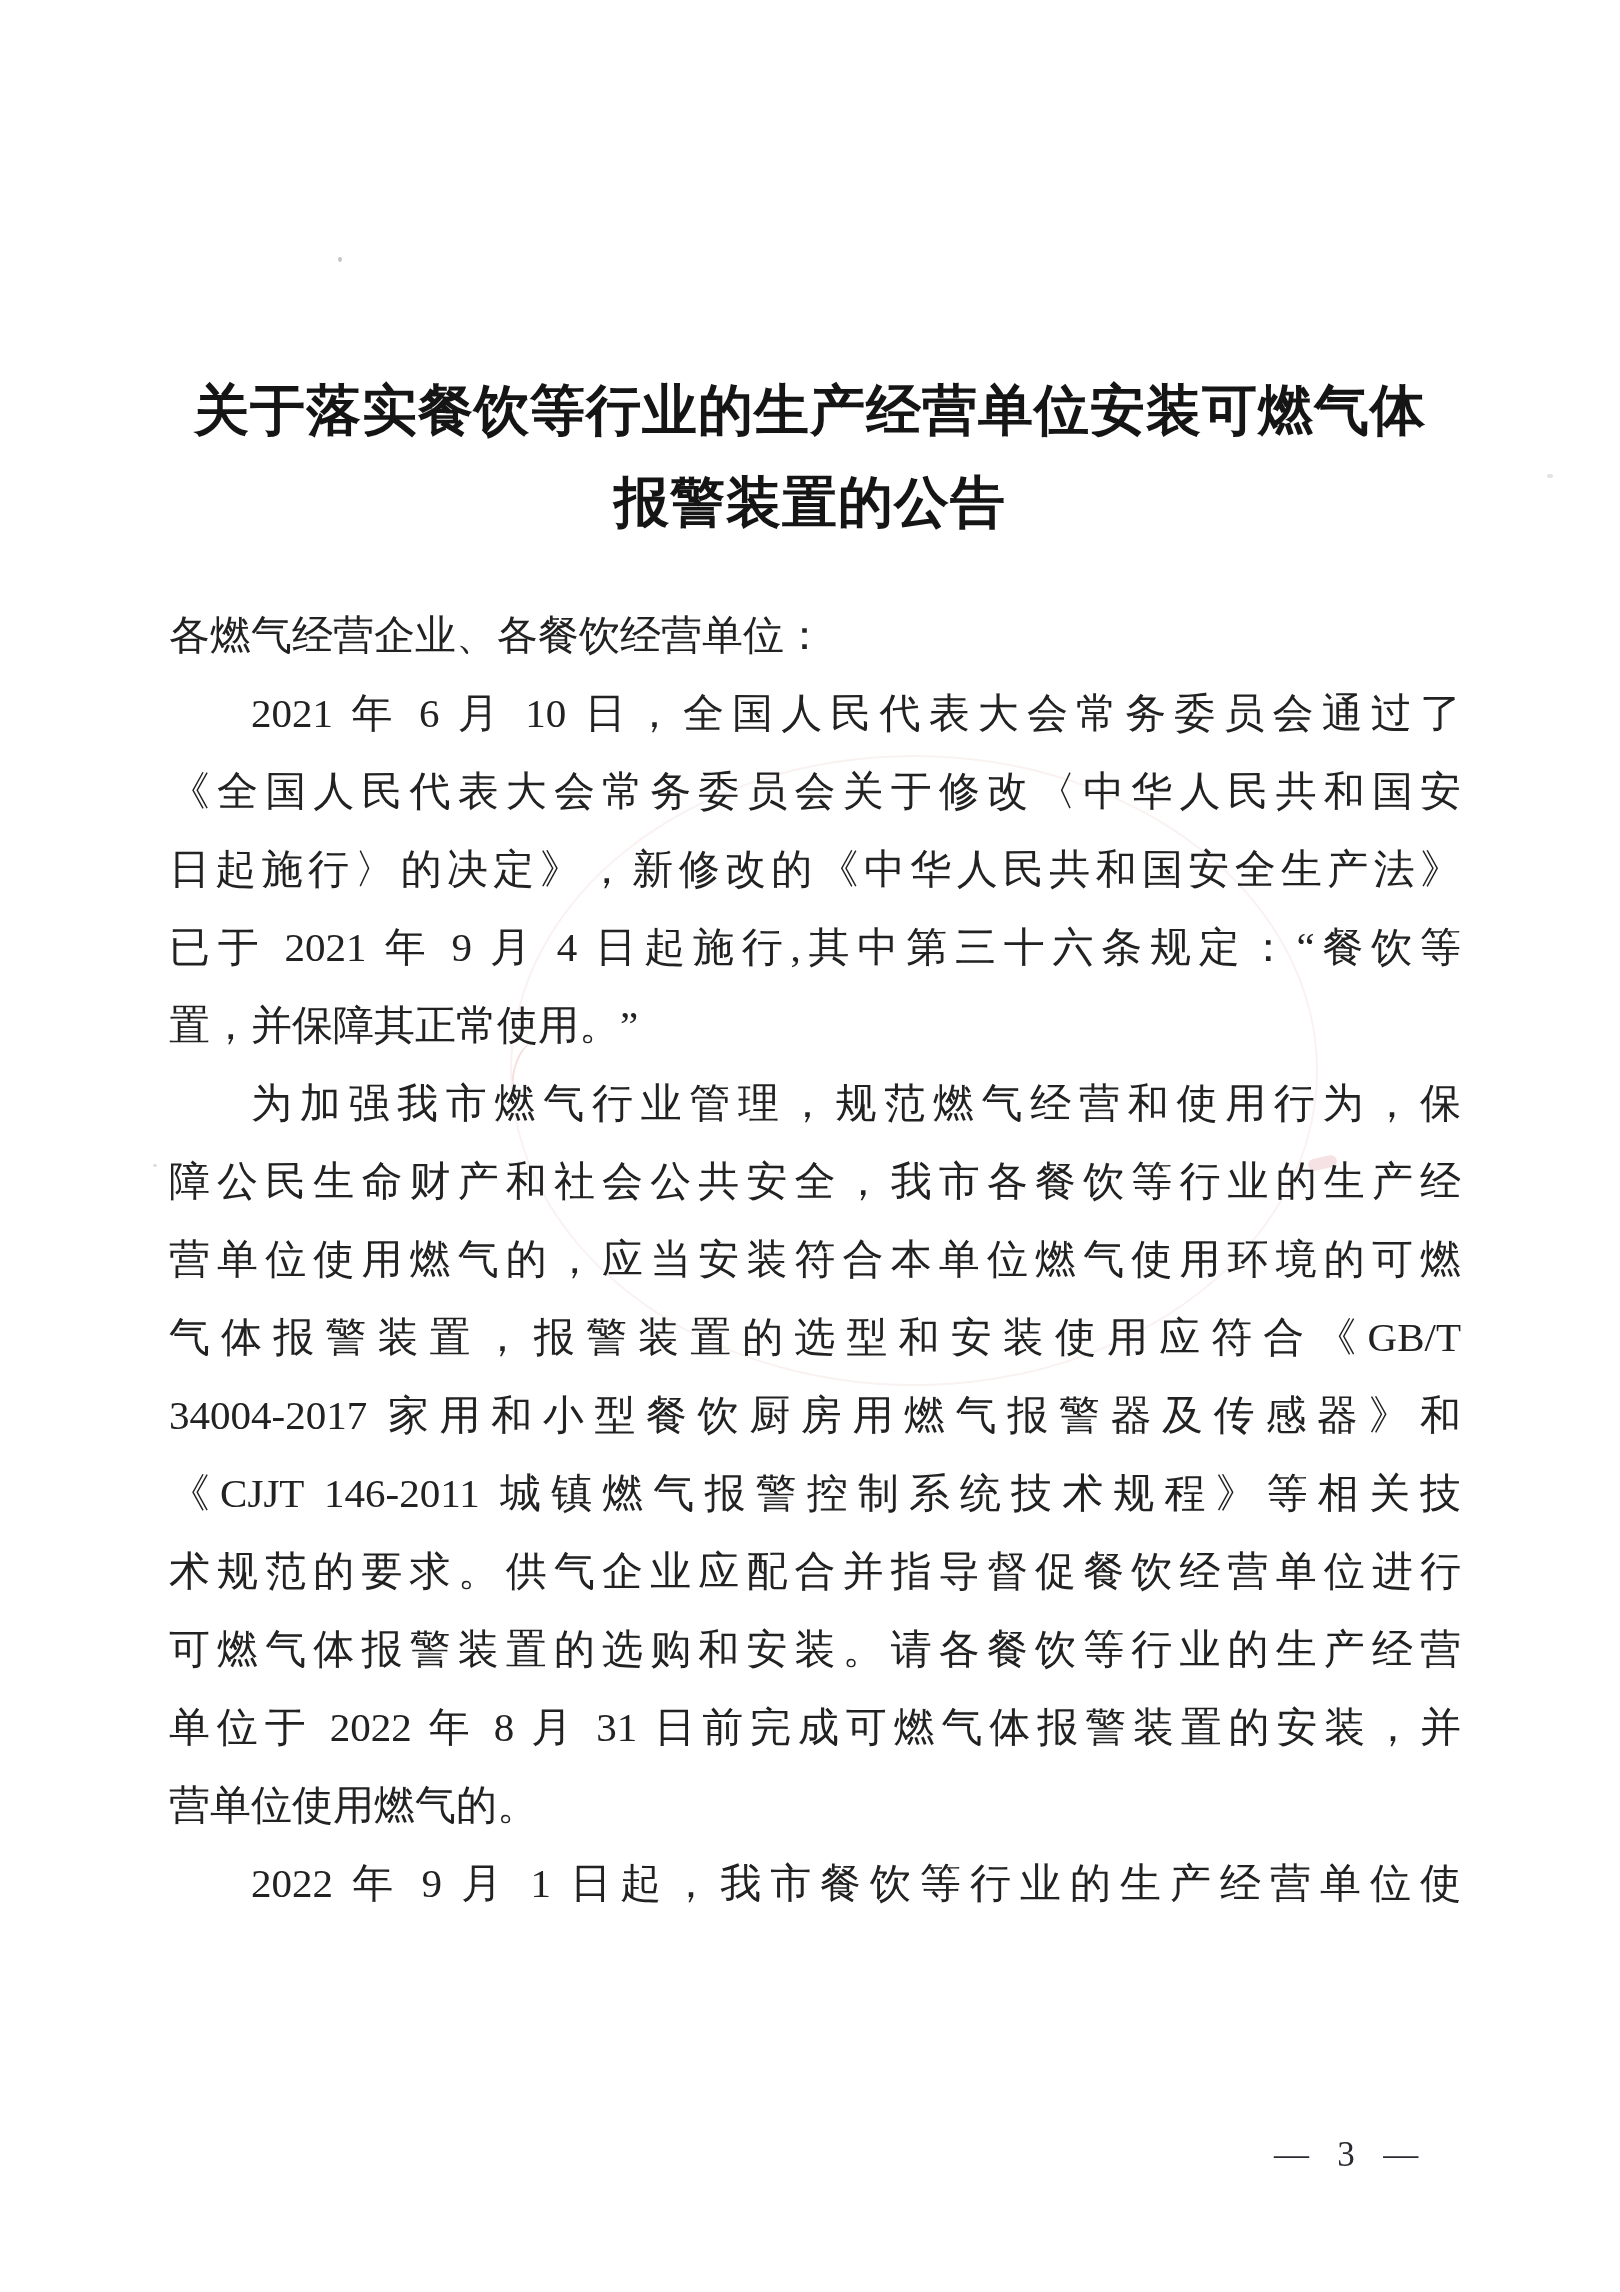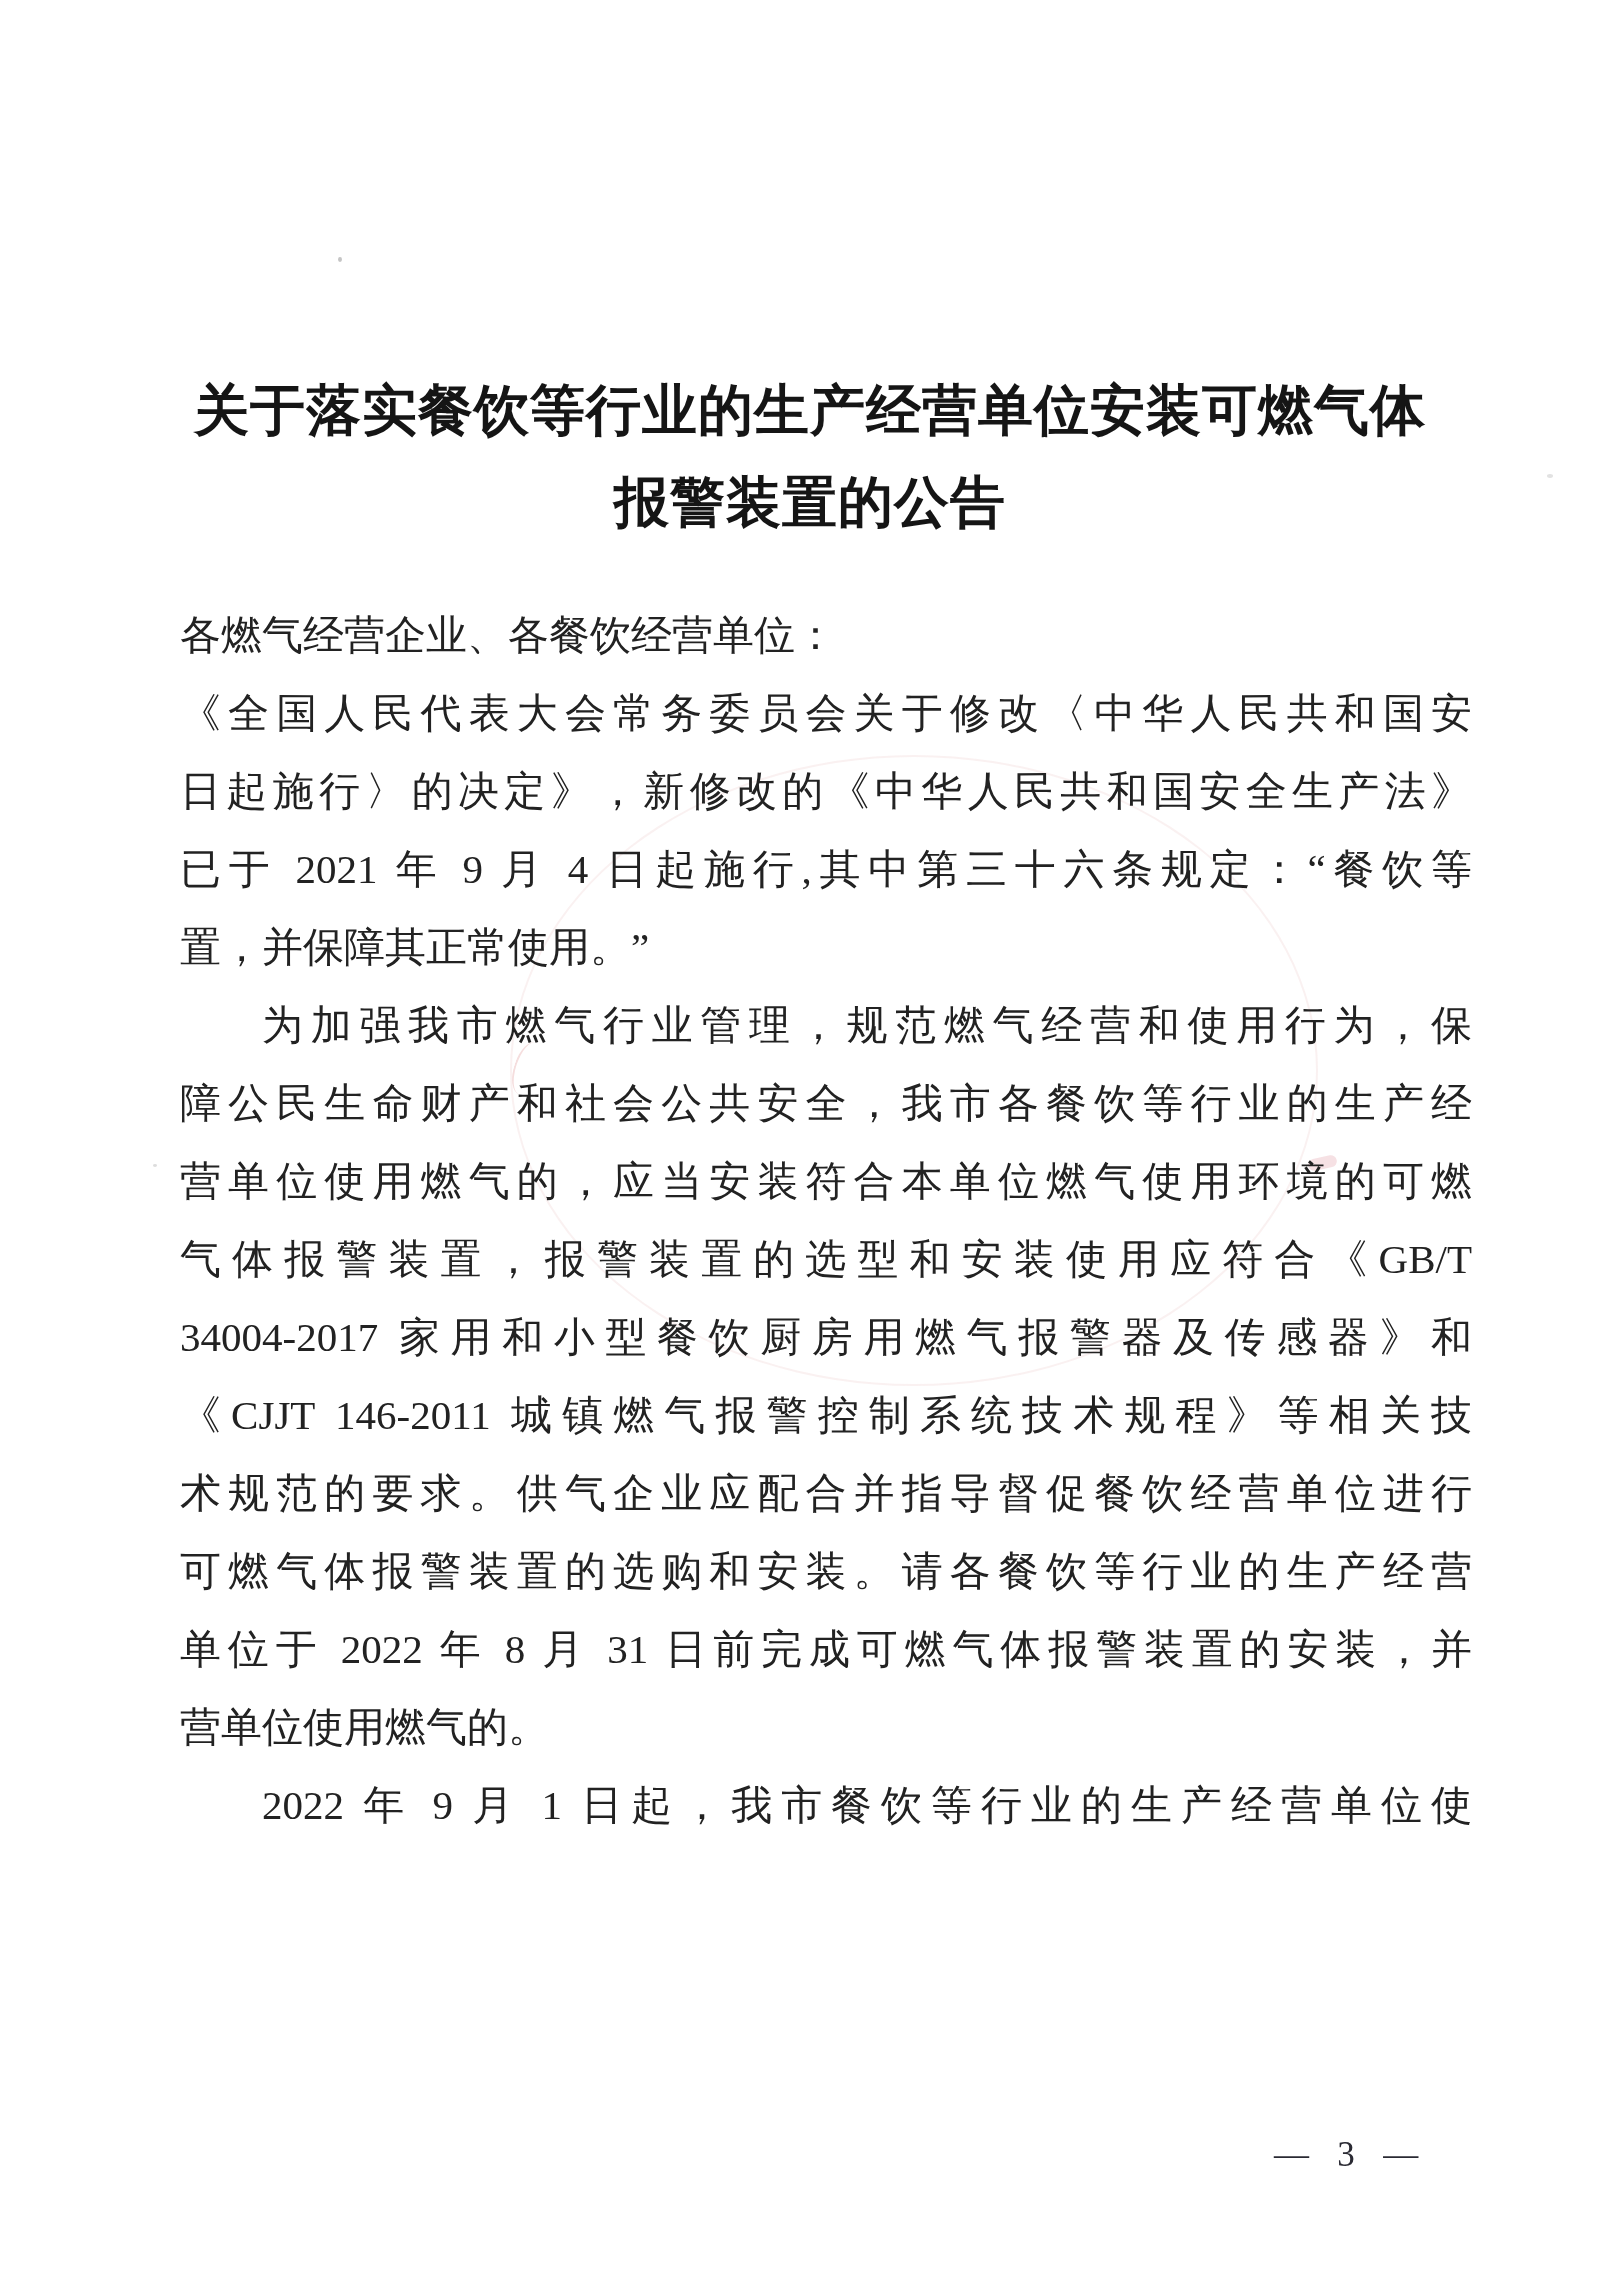--- a/index.html
+++ b/index.html
@@ -25,21 +25,21 @@
     text-align: center;
     font-weight: 700;
     font-size: 55px;
     line-height: 92px;
     letter-spacing: 1px;
     color: #151515;
   }
   .body-block {
     position: absolute;
     top: 596px;
-    left: 180px;
+    left: 169px;
     width: 1292px;
     font-size: 41px;
     color: #222222;
   }
   .line {
     height: 78px;
     line-height: 78px;
     white-space: nowrap;
   }
   .line.justify {
@@ -115,20 +115,21 @@
   <div class="speck speck-b"></div>
   <div class="speck speck-c"></div>
 
   <div class="title-block">
     <div>关于落实餐饮等行业的生产经营单位安装可燃气体</div>
     <div>报警装置的公告</div>
   </div>
 
   <div class="body-block">
     <div class="line">各燃气经营企业、各餐饮经营单位：</div>
+    <div class="line justify indent">2021 年 6 月 10 日，全国人民代表大会常务委员会通过了</div>
     <div class="line justify">《全国人民代表大会常务委员会关于修改〈中华人民共和国安</div>
     <div class="line justify">日起施行〉的决定》，新修改的《中华人民共和国安全生产法》</div>
     <div class="line justify">已于 2021 年 9 月 4 日起施行,其中第三十六条规定：“餐饮等</div>
     <div class="line">置，并保障其正常使用。”</div>
     <div class="line justify indent">为加强我市燃气行业管理，规范燃气经营和使用行为，保</div>
     <div class="line justify">障公民生命财产和社会公共安全，我市各餐饮等行业的生产经</div>
     <div class="line justify">营单位使用燃气的，应当安装符合本单位燃气使用环境的可燃</div>
     <div class="line justify">气体报警装置，报警装置的选型和安装使用应符合《GB/T</div>
     <div class="line justify">34004-2017 家用和小型餐饮厨房用燃气报警器及传感器》和</div>
     <div class="line justify">《CJJT 146-2011 城镇燃气报警控制系统技术规程》等相关技</div>

